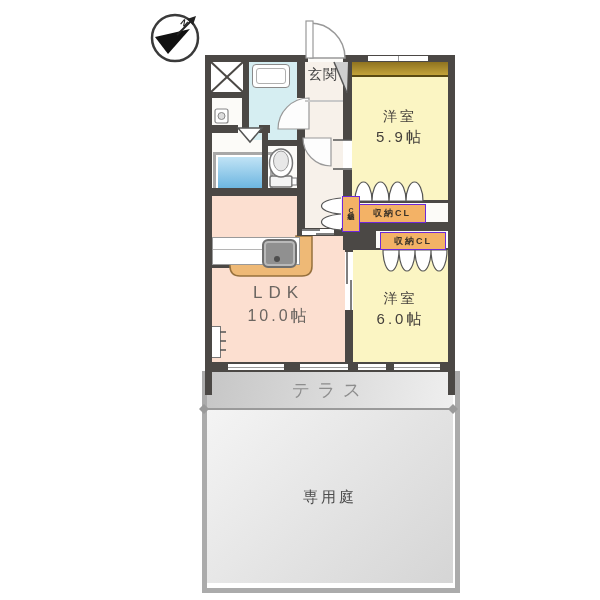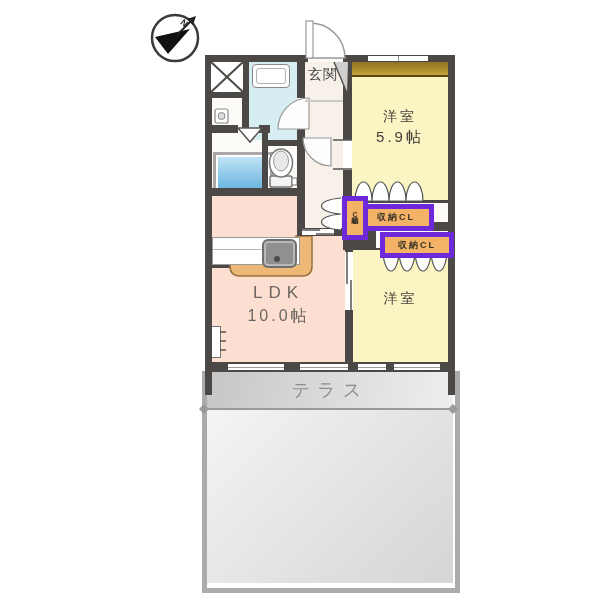--- a/index.html
+++ b/index.html
@@ -4,21 +4,21 @@
 <style>
   html,body{margin:0;padding:0;background:#fff;}
   #canvas{position:relative;width:600px;height:600px;background:#ffffff;overflow:hidden;
           font-family:"Liberation Sans","DejaVu Sans",sans-serif;}
   .abs{position:absolute;}
   .w{position:absolute;background:var(--wall);}
   .fill{position:absolute;}
   .lbl{position:absolute;color:var(--dark-text);text-align:center;line-height:1.25;}
   .win{position:absolute;background:#ffffff;}
   .win .mid{position:absolute;left:0;right:0;top:50%;height:1px;background:#9a9a9a;}
-  .orangebox{position:absolute;background:var(--orange);border:5px solid #6d28d9;
+  .orangebox{position:absolute;background:var(--orange);border:1px solid #6d28d9;
              display:flex;align-items:center;justify-content:center;
              font-size:9px;letter-spacing:2px;color:#3a3227;font-weight:bold;}
   .vtext{writing-mode:vertical-rl;text-orientation:upright;letter-spacing:0;font-size:7px;line-height:1;}
   svg{position:absolute;overflow:visible;}
 </style>
 </head>
 <body>
 
 <div id="canvas">
 
@@ -26,20 +26,21 @@
   <div class="fill" style="left:207px;top:372px;width:246px;height:37px;background:linear-gradient(100deg,#c6c6c6,#efefef);"></div>
   <div class="fill" style="left:207px;top:410px;width:246px;height:173px;background:linear-gradient(135deg,#f4f4f4 0%,#d5d5d5 100%);"></div>
   <div class="abs" style="left:207px;top:408px;width:246px;height:2px;background:#9a9a9a;"></div>
   <svg style="left:199px;top:404px;" width="10" height="10">
     <polygon points="5,0 10,5 5,10 0,5" fill="#9a9a9a"></polygon>
     </svg>
   <svg style="left:448px;top:404px;" width="10" height="10">
     <polygon points="5,0 10,5 5,10 0,5" fill="#9a9a9a"></polygon>
     </svg>
   <div class="lbl" style="left:230px;top:379px;width:200px;font-size:18px;letter-spacing:7px;color:var(--gray-text);">テラス</div>
+  <div class="lbl" style="left:230px;top:488px;width:200px;font-size:15px;letter-spacing:3px;color:#4c4c4c;">専用庭</div>
 
   <div class="fill" style="left:205px;top:55px;width:250px;height:317px;background:#fcfbf8;"></div>
 
   <div class="fill" style="left:297px;top:62px;width:46px;height:174px;background:var(--corridor);"></div>
   <div class="fill" style="left:352px;top:62px;width:96px;height:140px;background:var(--room-yellow);"></div>
   <div class="fill" style="left:353px;top:249px;width:95px;height:113px;background:var(--room-yellow);"></div>
   <div class="fill" style="left:212px;top:196px;width:85px;height:166px;background:var(--ldk-pink);"></div>
   <div class="fill" style="left:212px;top:236px;width:133px;height:126px;background:var(--ldk-pink);"></div>
   <div class="fill" style="left:247px;top:62px;width:50px;height:78px;background:var(--wet-blue);"></div>
   <div class="fill" style="left:268px;top:62px;width:29px;height:84px;background:var(--wet-blue);"></div>
@@ -178,20 +179,21 @@
     <span>収納CL</span>
     </div>
 
   <div class="lbl" style="left:303px;top:66px;width:40px;font-size:14px;letter-spacing:1px;color:#3f3f3f;">玄関</div>
   <div class="lbl" style="left:352px;top:108px;width:96px;">
     <div style="font-size:14px;letter-spacing:3px;">洋室</div>
     <div style="font-size:15px;letter-spacing:3px;margin-top:2px;">5.9帖</div>
   </div>
   <div class="lbl" style="left:353px;top:290px;width:95px;">
     <div style="font-size:14px;letter-spacing:3px;">洋室</div>
+    <div style="font-size:15px;letter-spacing:3px;margin-top:2px;">6.0帖</div>
   </div>
   <div class="lbl" style="left:212px;top:282px;width:133px;color:#6b6661;">
     <div style="font-size:17px;letter-spacing:6px;">LDK</div>
     <div style="font-size:16px;letter-spacing:3px;margin-top:3px;">10.0帖</div>
   </div>
 
   <svg style="left:148px;top:10px;" width="56" height="56">
     <circle cx="27" cy="28" r="23" fill="#fff" stroke="#3a3a3a" stroke-width="2.5"></circle>
     <polygon points="7,27 20,44 42,19" fill="#111"></polygon>
     <line x1="29" y1="25" x2="46" y2="8" stroke="#222" stroke-width="2"></line>

